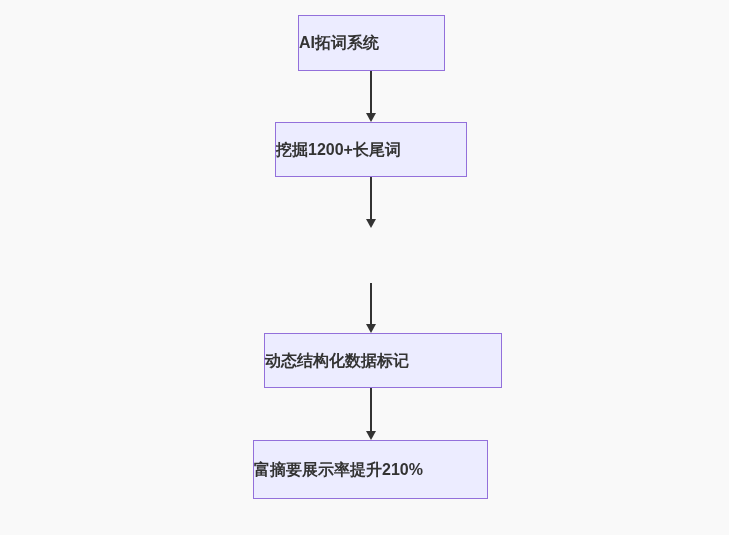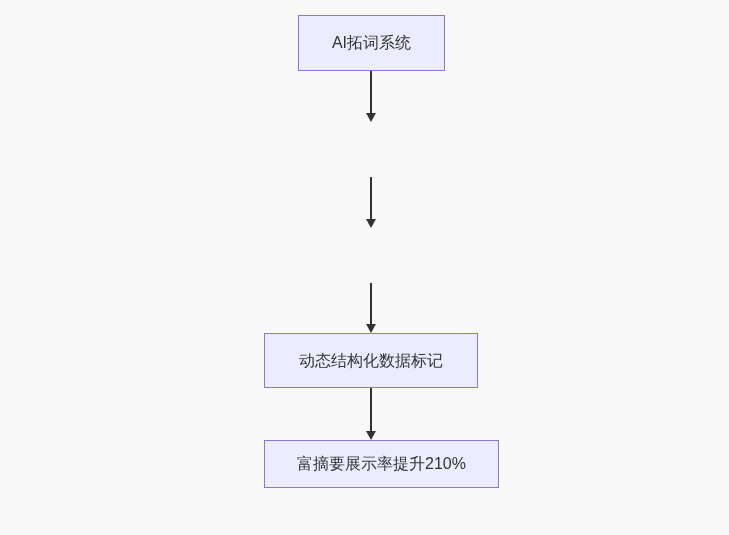--- a/index.html
+++ b/index.html
@@ -21,31 +21,32 @@
     width: 729px;
     height: 535px;
   }
   .node {
     position: absolute;
     background: #ECECFF;
     border: 1px solid #9370DB;
     box-sizing: border-box;
     display: flex;
     align-items: center;
-    justify-content: center;
+    justify-content: flex-start;
     color: #333333;
     font-size: 16px;
     line-height: 1.2;
     white-space: nowrap;
+    font-weight: bold;
   }
   .node-1 { left: 298px; top: 15px;  width: 147px; height: 56px; }
   .node-2 { left: 275px; top: 122px; width: 192px; height: 55px; }
   .node-3 { left: 260px; top: 228px; width: 223px; height: 55px; }
-  .node-4 { left: 264px; top: 333px; width: 214px; height: 55px; }
-  .node-5 { left: 253px; top: 440px; width: 235px; height: 48px; margin-left: 11px; }
+  .node-4 { left: 264px; top: 333px; width: 238px; height: 55px; }
+  .node-5 { left: 253px; top: 440px; width: 235px; height: 59px; }
 
   .arrow {
     position: absolute;
     left: 365px;
     width: 12px;
   }
   .arrow-1 { top: 71px;  height: 51px; }
   .arrow-2 { top: 177px; height: 51px; }
   .arrow-3 { top: 283px; height: 50px; }
   .arrow-4 { top: 388px; height: 52px; }
@@ -75,20 +76,23 @@
 
   <div class="node node-1">
     <span>AI拓词系统</span>
   </div>
 
   <div class="arrow arrow-1">
     <div class="arrow-line"></div>
     <div class="arrow-head"></div>
   </div>
 
+  <div class="node node-2">
+    <span>挖掘1200+长尾词</span>
+  </div>
 
   <div class="arrow arrow-2">
     <div class="arrow-line"></div>
     <div class="arrow-head"></div>
   </div>
 
 
   <div class="arrow arrow-3">
     <div class="arrow-line"></div>
     <div class="arrow-head"></div>

